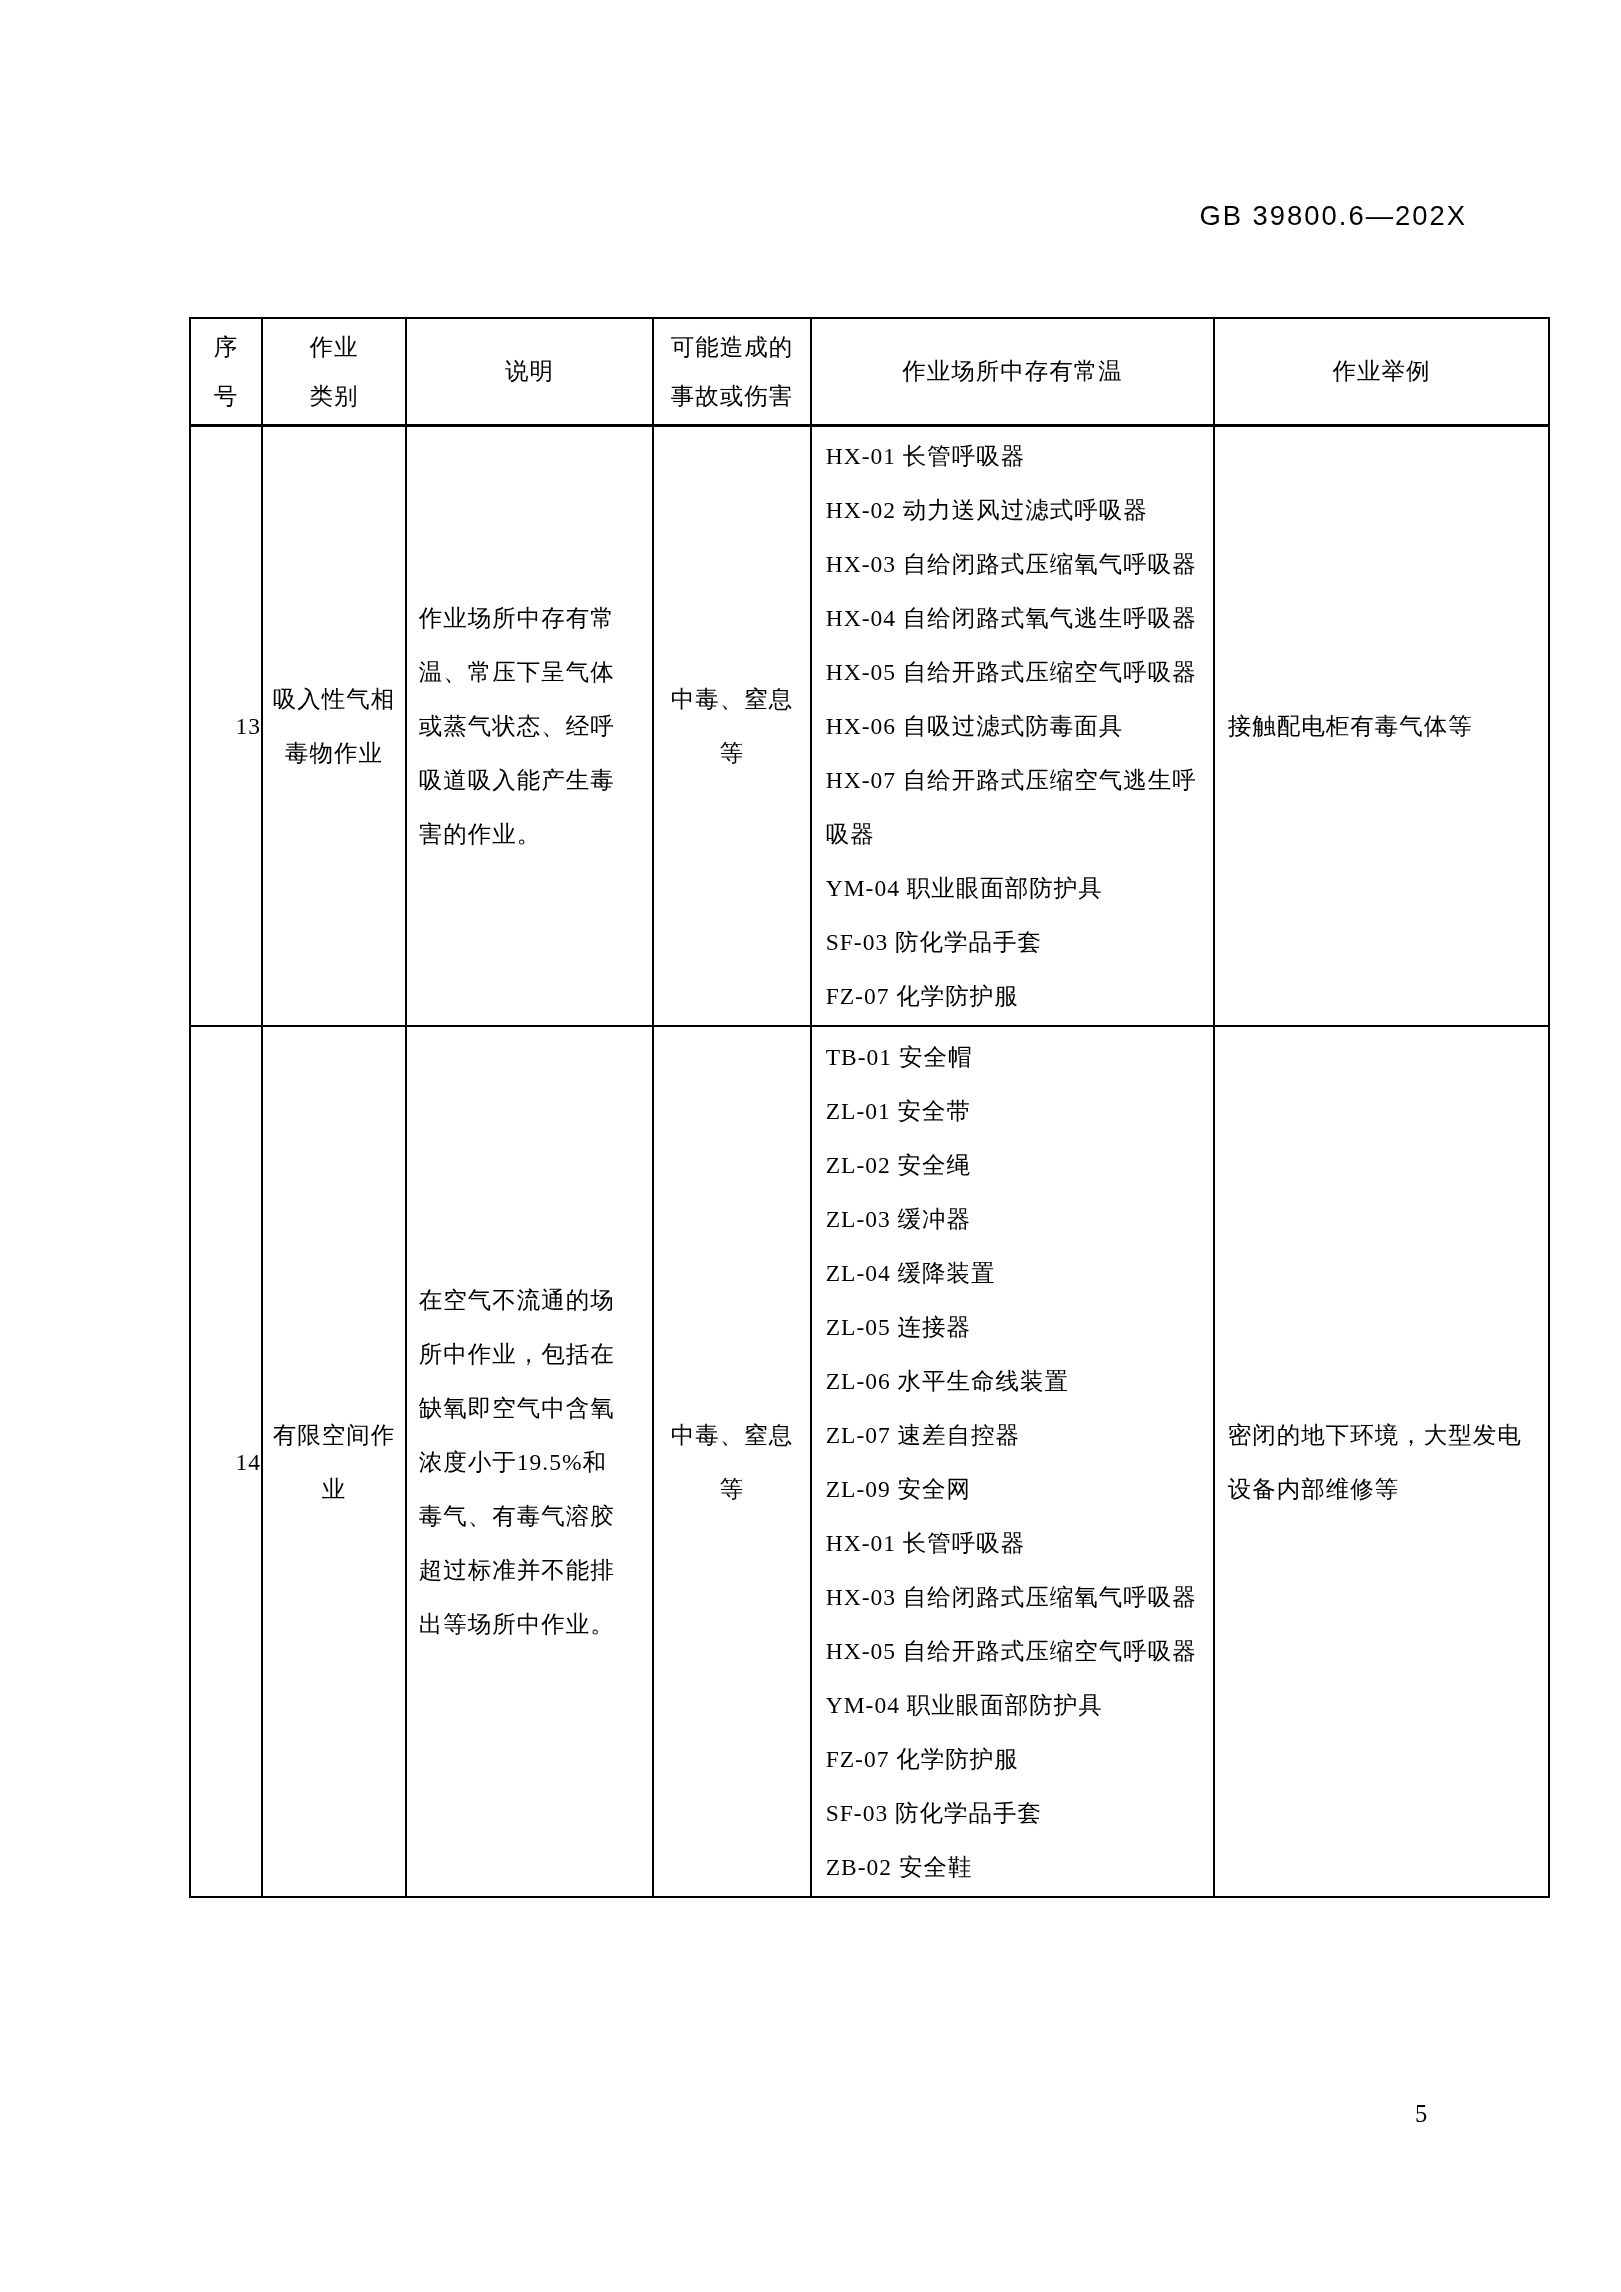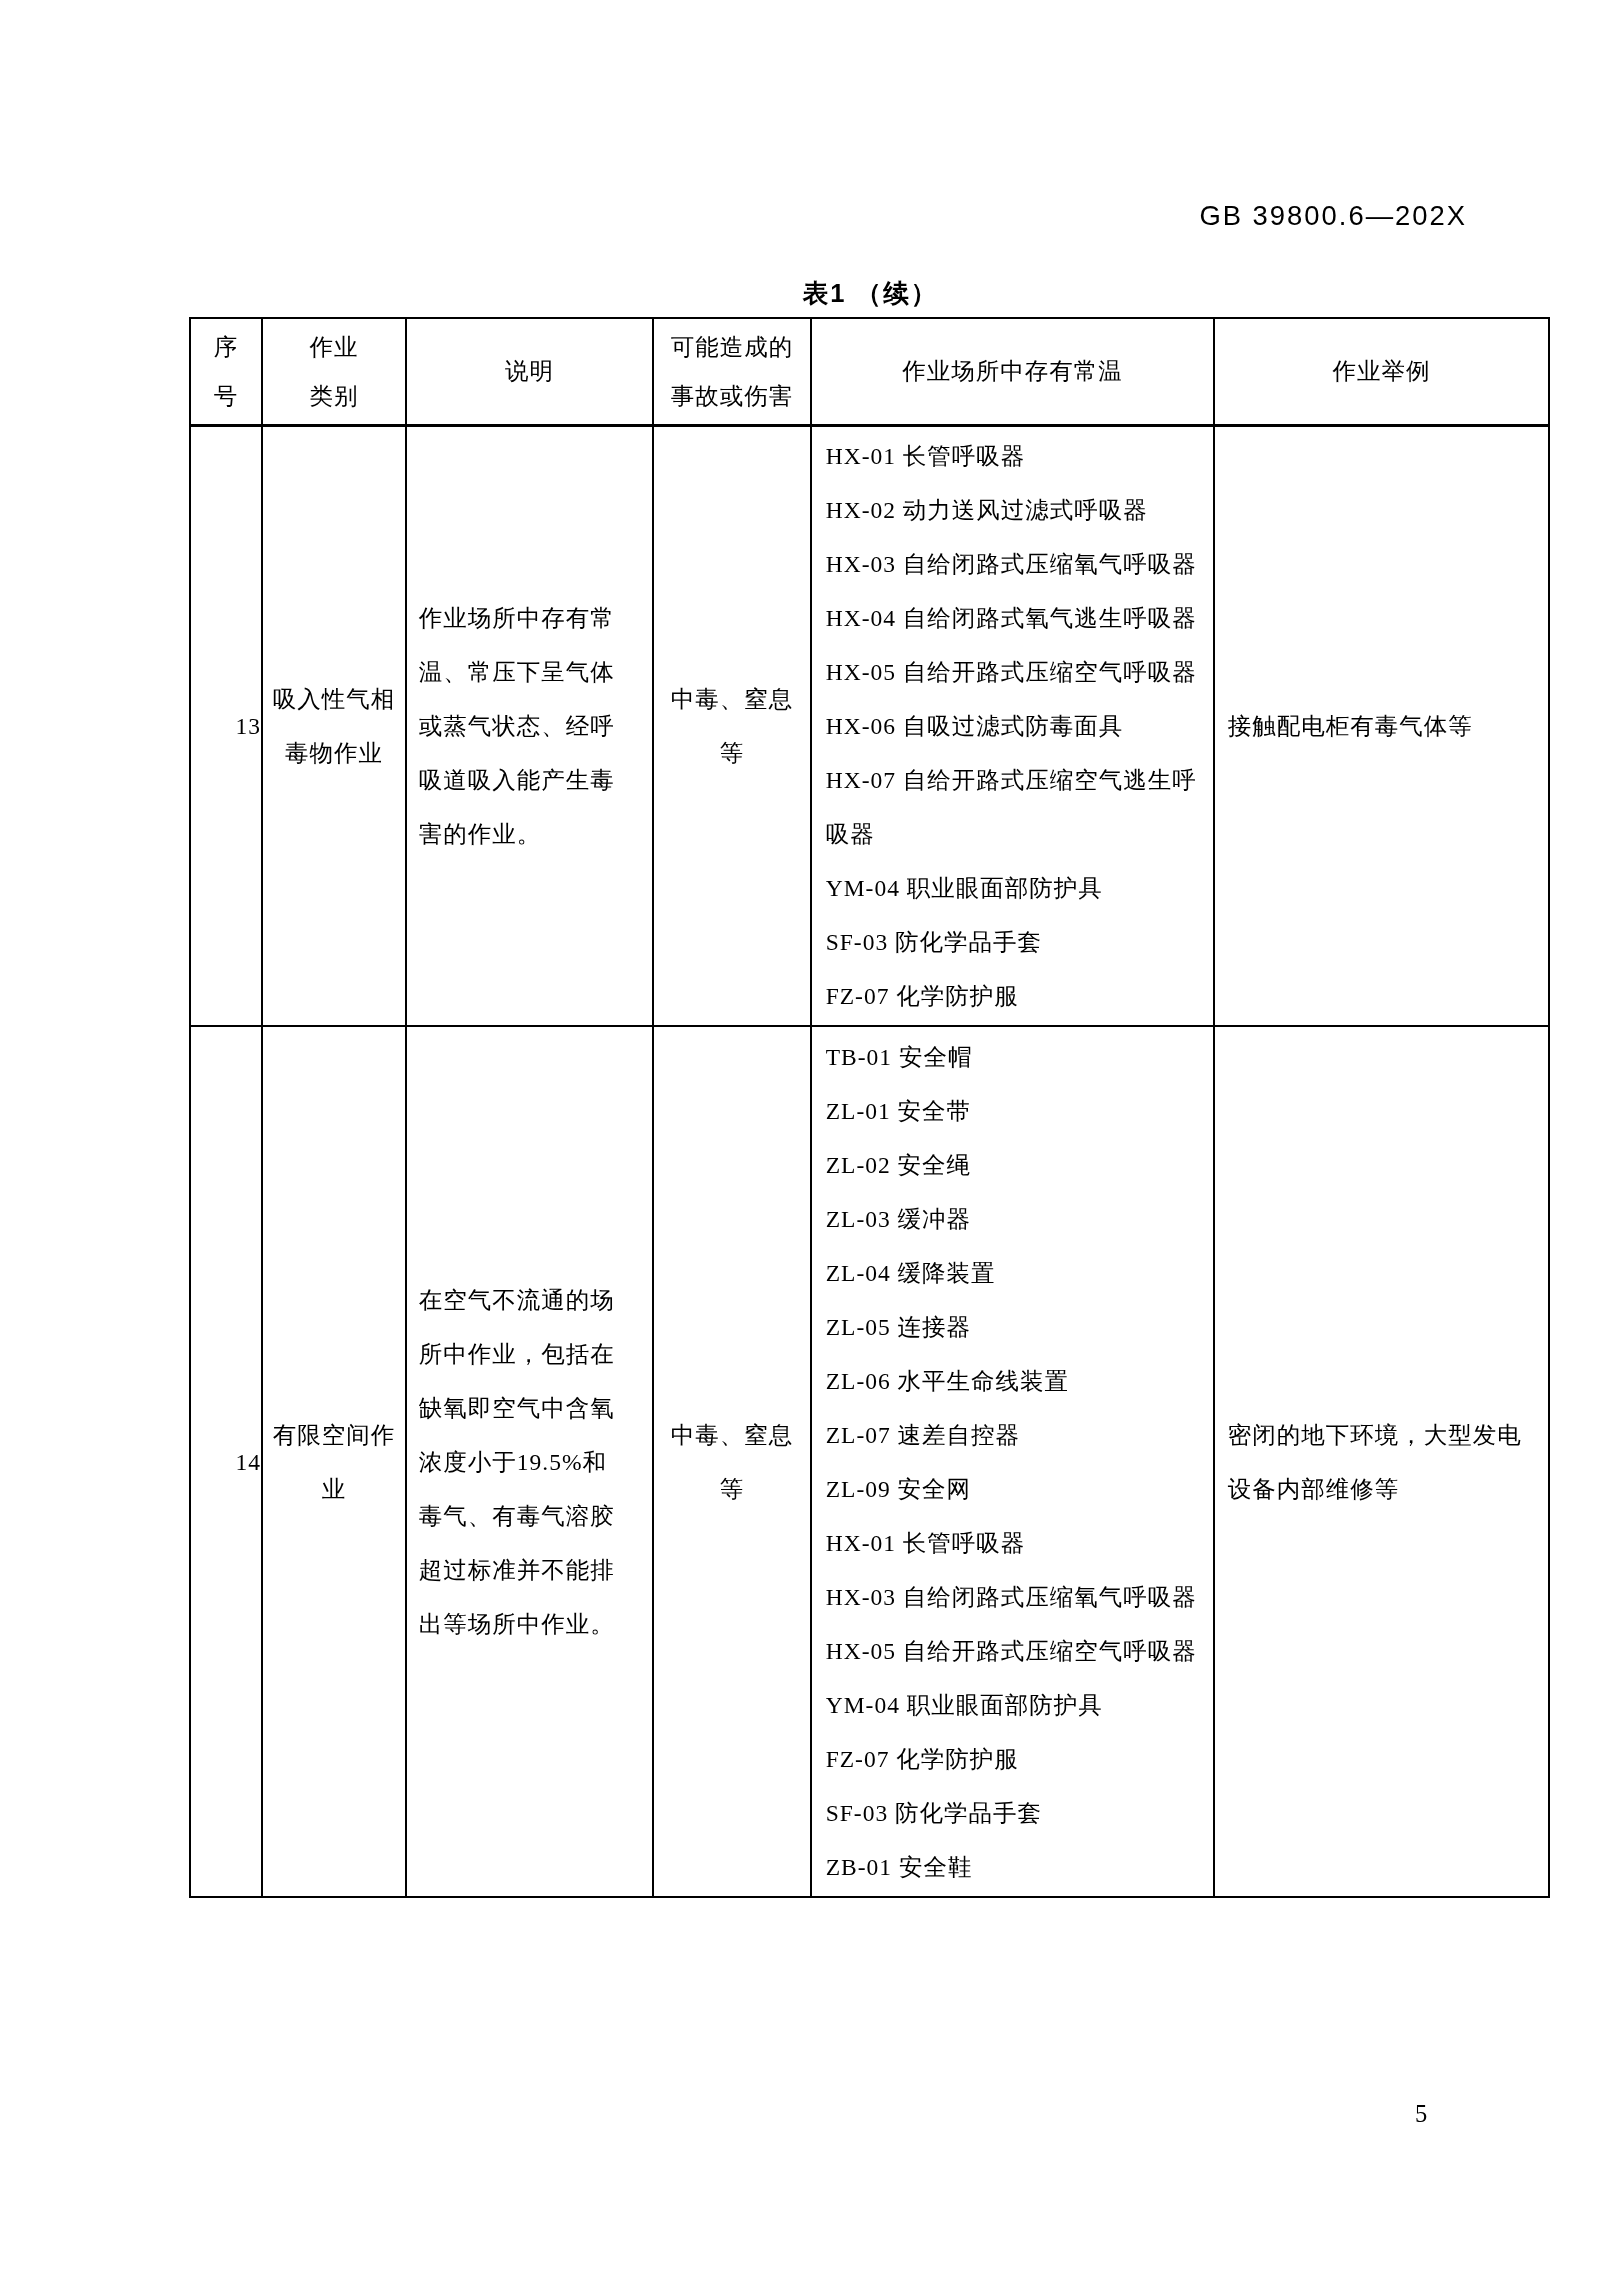--- a/index.html
+++ b/index.html
@@ -75,21 +75,20 @@
     font-size: 24.5px;
   }
 </style>
 </head>
 <body>
 
 <div class="page">
 
   <div class="doc-code">GB 39800.6—202X</div>
 
-  <div class="table-title">表1 （续）</div>
 
   <div class="gb-table">
 
     <div class="cell h c1">
         <div>序</div>
         <div>号</div>
       </div>
     <div class="cell h c2">
         <div>作业</div>
         <div>类别</div>
@@ -139,21 +138,21 @@
         <div>ZL-05 连接器</div>
         <div>ZL-06 水平生命线装置</div>
         <div>ZL-07 速差自控器</div>
         <div>ZL-09 安全网</div>
         <div>HX-01 长管呼吸器</div>
         <div>HX-03 自给闭路式压缩氧气呼吸器</div>
         <div>HX-05 自给开路式压缩空气呼吸器</div>
         <div>YM-04 职业眼面部防护具</div>
         <div>FZ-07 化学防护服</div>
         <div>SF-03 防化学品手套</div>
-        <div>ZB-01 安全鞋</div>
+        <div>ZB-02 安全鞋</div>
       </div>
     <div class="cell r14 c6 c-ex">密闭的地下环境，大型发电设备内部维修等</div>
 
   </div>
 
   <div class="page-number">5</div>
 
 </div>
 
 

